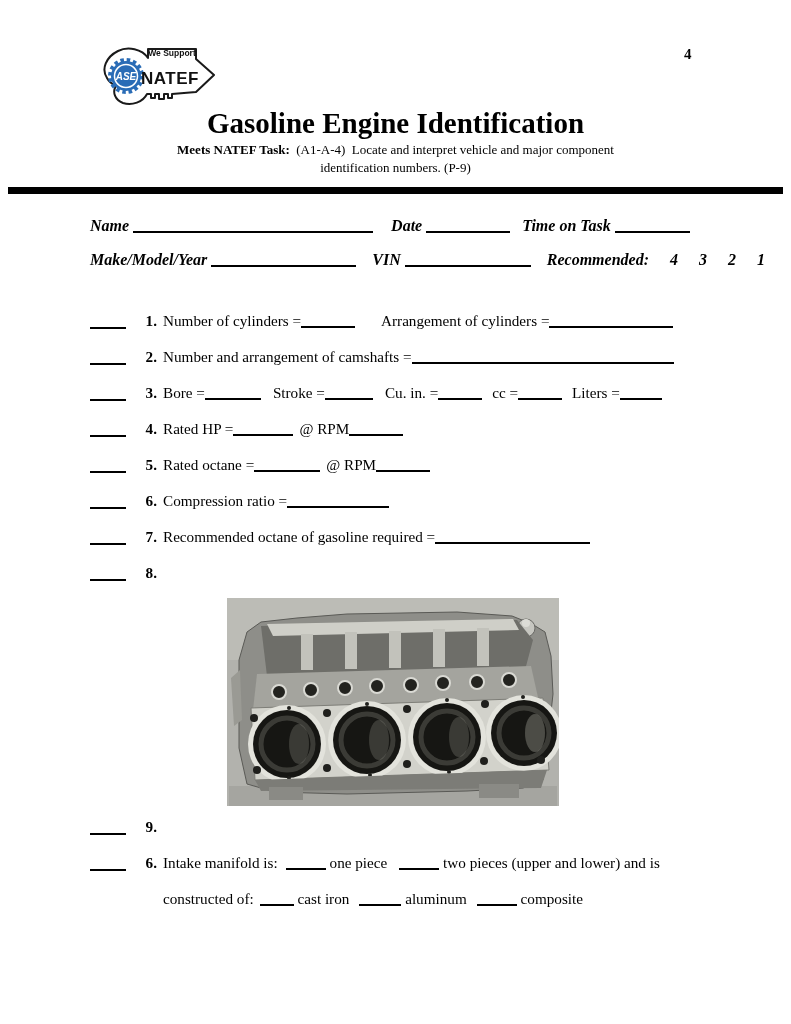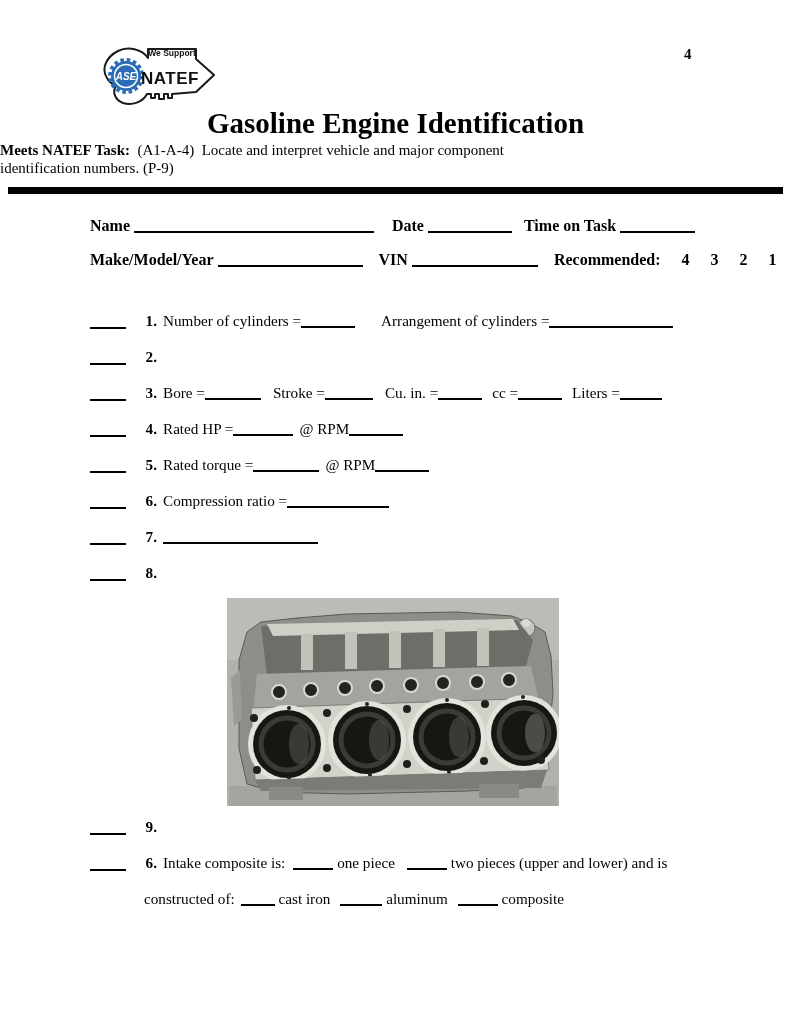--- a/index.html
+++ b/index.html
@@ -4,43 +4,43 @@
 <style>
   html,body{margin:0;padding:0;background:#fff;}
   .page{
     position:relative;width:791px;height:1024px;background:#ffffff;overflow:hidden;
     font-family:"Liberation Serif", serif;color:#000;
   }
   
   .logo-wrap{position:absolute;left:97px;top:44px;width:120px;height:64px;}
   .page-num{position:absolute;left:684px;top:46px;font-size:15px;font-weight:bold;}
   .title{text-align:center;font-size:29px;font-weight:bold;line-height:32px;padding-top:107px;margin:0;}
-  .task{line-height:18px;font-size:15px;margin-top:2px;}
+  .task{line-height:18px;font-size:13px;text-align:center;margin-top:2px;}
   .task .bold{font-weight:bold;}
   .task .pre{white-space:pre;}
   .rule{height:7px;background:#000;margin:10px 8px 0 8px;}
   
   .fields{margin:22px 0 0 90px;font-size:16px;line-height:20px;}
-  .field-row{white-space:nowrap;}
+  .field-row{white-space:nowrap;font-style:italic;}
   .field-row + .field-row{margin-top:14px;}
   .f-lbl{font-weight:bold;}
   .f-blank{display:inline-block;border-bottom:2px solid #000;height:10px;transform:translateY(2px);}
   .bw240{width:240px}.bw84{width:84px}.bw75{width:75px}.bw145{width:145px}.bw126{width:126px}
   .f-gap{display:inline-block;}
   .g8{width:8px}.g12{width:12px}.g14{width:14px}
   .eval-num{font-weight:bold;margin-left:17px;}
   
   .items{margin-left:90px;margin-right:60px;font-size:15.2px;}
   #items-top{margin-top:40px;}
   #items-bottom{margin-top:10px;}
   .item-row{display:flex;align-items:baseline;line-height:22px;margin-bottom:14px;white-space:nowrap;}
   .score-blank{flex:none;width:36px;height:0;border-bottom:2px solid #000;transform:translateY(3px);margin-right:5px;}
   .item-num{flex:none;width:26px;text-align:right;font-weight:bold;margin-right:6px;}
   .item-content{flex:none;}
-  .item-row.cont{margin-left:54px;}
+  .item-row.cont{margin-left:73px;}
   .tk-text{white-space:pre;}
   .tk-blank{display:inline-block;height:10px;border-bottom:2px solid #000;transform:translateY(2px);}
   .tk-gap{display:inline-block;}
   
   .photo{margin:14px 0 10px 227px;width:332px;height:208px;}
   .photo svg{display:block;}
 </style>
 </head>
 <body>
 
@@ -95,45 +95,46 @@
 
   <div class="items" id="items-top">
       <div class="item-row">
         <span class="score-blank"></span>
         <span class="item-num">1.</span>
         <span class="item-content"><span class="tk-text">Number of cylinders =</span><span class="tk-blank" style="width: 54px;"></span><span class="tk-gap" style="width: 26px;"></span><span class="tk-text">Arrangement of cylinders =</span><span class="tk-blank" style="width: 124px;"></span></span>
       </div>
       <div class="item-row">
         <span class="score-blank"></span>
         <span class="item-num">2.</span>
+        <span class="item-content"><span class="tk-text">Number and arrangement of camshafts =</span><span class="tk-blank" style="width: 262px;"></span></span>
       </div>
       <div class="item-row">
         <span class="score-blank"></span>
         <span class="item-num">3.</span>
         <span class="item-content"><span class="tk-text">Bore =</span><span class="tk-blank" style="width: 56px;"></span><span class="tk-gap" style="width: 12px;"></span><span class="tk-text">Stroke =</span><span class="tk-blank" style="width: 48px;"></span><span class="tk-gap" style="width: 12px;"></span><span class="tk-text">Cu. in. =</span><span class="tk-blank" style="width: 44px;"></span><span class="tk-gap" style="width: 10px;"></span><span class="tk-text">cc =</span><span class="tk-blank" style="width: 44px;"></span><span class="tk-gap" style="width: 10px;"></span><span class="tk-text">Liters =</span><span class="tk-blank" style="width: 42px;"></span></span>
       </div>
       <div class="item-row">
         <span class="score-blank"></span>
         <span class="item-num">4.</span>
         <span class="item-content"><span class="tk-text">Rated HP =</span><span class="tk-blank" style="width: 60px;"></span><span class="tk-gap" style="width: 6px;"></span><span class="tk-text">@ RPM</span><span class="tk-blank" style="width: 54px;"></span></span>
       </div>
       <div class="item-row">
         <span class="score-blank"></span>
         <span class="item-num">5.</span>
-        <span class="item-content"><span class="tk-text">Rated torque =</span><span class="tk-blank" style="width: 66px;"></span><span class="tk-gap" style="width: 6px;"></span><span class="tk-text">@ RPM</span><span class="tk-blank" style="width: 54px;"></span></span>
+        <span class="item-content"><span class="tk-text">Rated octane =</span><span class="tk-blank" style="width: 66px;"></span><span class="tk-gap" style="width: 6px;"></span><span class="tk-text">@ RPM</span><span class="tk-blank" style="width: 54px;"></span></span>
       </div>
       <div class="item-row">
         <span class="score-blank"></span>
         <span class="item-num">6.</span>
         <span class="item-content"><span class="tk-text">Compression ratio =</span><span class="tk-blank" style="width: 102px;"></span></span>
       </div>
       <div class="item-row">
         <span class="score-blank"></span>
         <span class="item-num">7.</span>
-        <span class="item-content"><span class="tk-blank" style="width: 155px;"></span></span>
+        <span class="item-content"><span class="tk-text">Recommended octane of gasoline required =</span><span class="tk-blank" style="width: 155px;"></span></span>
       </div>
       <div class="item-row">
         <span class="score-blank"></span>
         <span class="item-num">8.</span>
       </div>
     </div>
 
   <figure class="photo">
     <svg viewBox="0 0 332 208" width="332" height="208">
       <rect width="332" height="208" fill="#b2b2ad"></rect>
@@ -214,20 +215,20 @@
   </figure>
 
   <div class="items" id="items-bottom">
       <div class="item-row">
         <span class="score-blank"></span>
         <span class="item-num">9.</span>
       </div>
       <div class="item-row">
         <span class="score-blank"></span>
         <span class="item-num">6.</span>
-        <span class="item-content"><span class="tk-text">Intake composite is:</span><span class="tk-gap" style="width: 8px;"></span><span class="tk-blank" style="width: 40px;"></span><span class="tk-text"> one piece</span><span class="tk-gap" style="width: 12px;"></span><span class="tk-blank" style="width: 40px;"></span><span class="tk-text"> two pieces (upper and lower) and is</span></span>
+        <span class="item-content"><span class="tk-text">Intake manifold is:</span><span class="tk-gap" style="width: 8px;"></span><span class="tk-blank" style="width: 40px;"></span><span class="tk-text"> one piece</span><span class="tk-gap" style="width: 12px;"></span><span class="tk-blank" style="width: 40px;"></span><span class="tk-text"> two pieces (upper and lower) and is</span></span>
       </div>
       <div class="item-row cont">
         <span class="item-content"><span class="tk-text">constructed of:</span><span class="tk-gap" style="width: 6px;"></span><span class="tk-blank" style="width: 34px;"></span><span class="tk-text"> cast iron</span><span class="tk-gap" style="width: 10px;"></span><span class="tk-blank" style="width: 42px;"></span><span class="tk-text"> aluminum</span><span class="tk-gap" style="width: 10px;"></span><span class="tk-blank" style="width: 40px;"></span><span class="tk-text"> composite</span></span>
       </div>
     </div>
 
 </div>
 
 </body></html>

